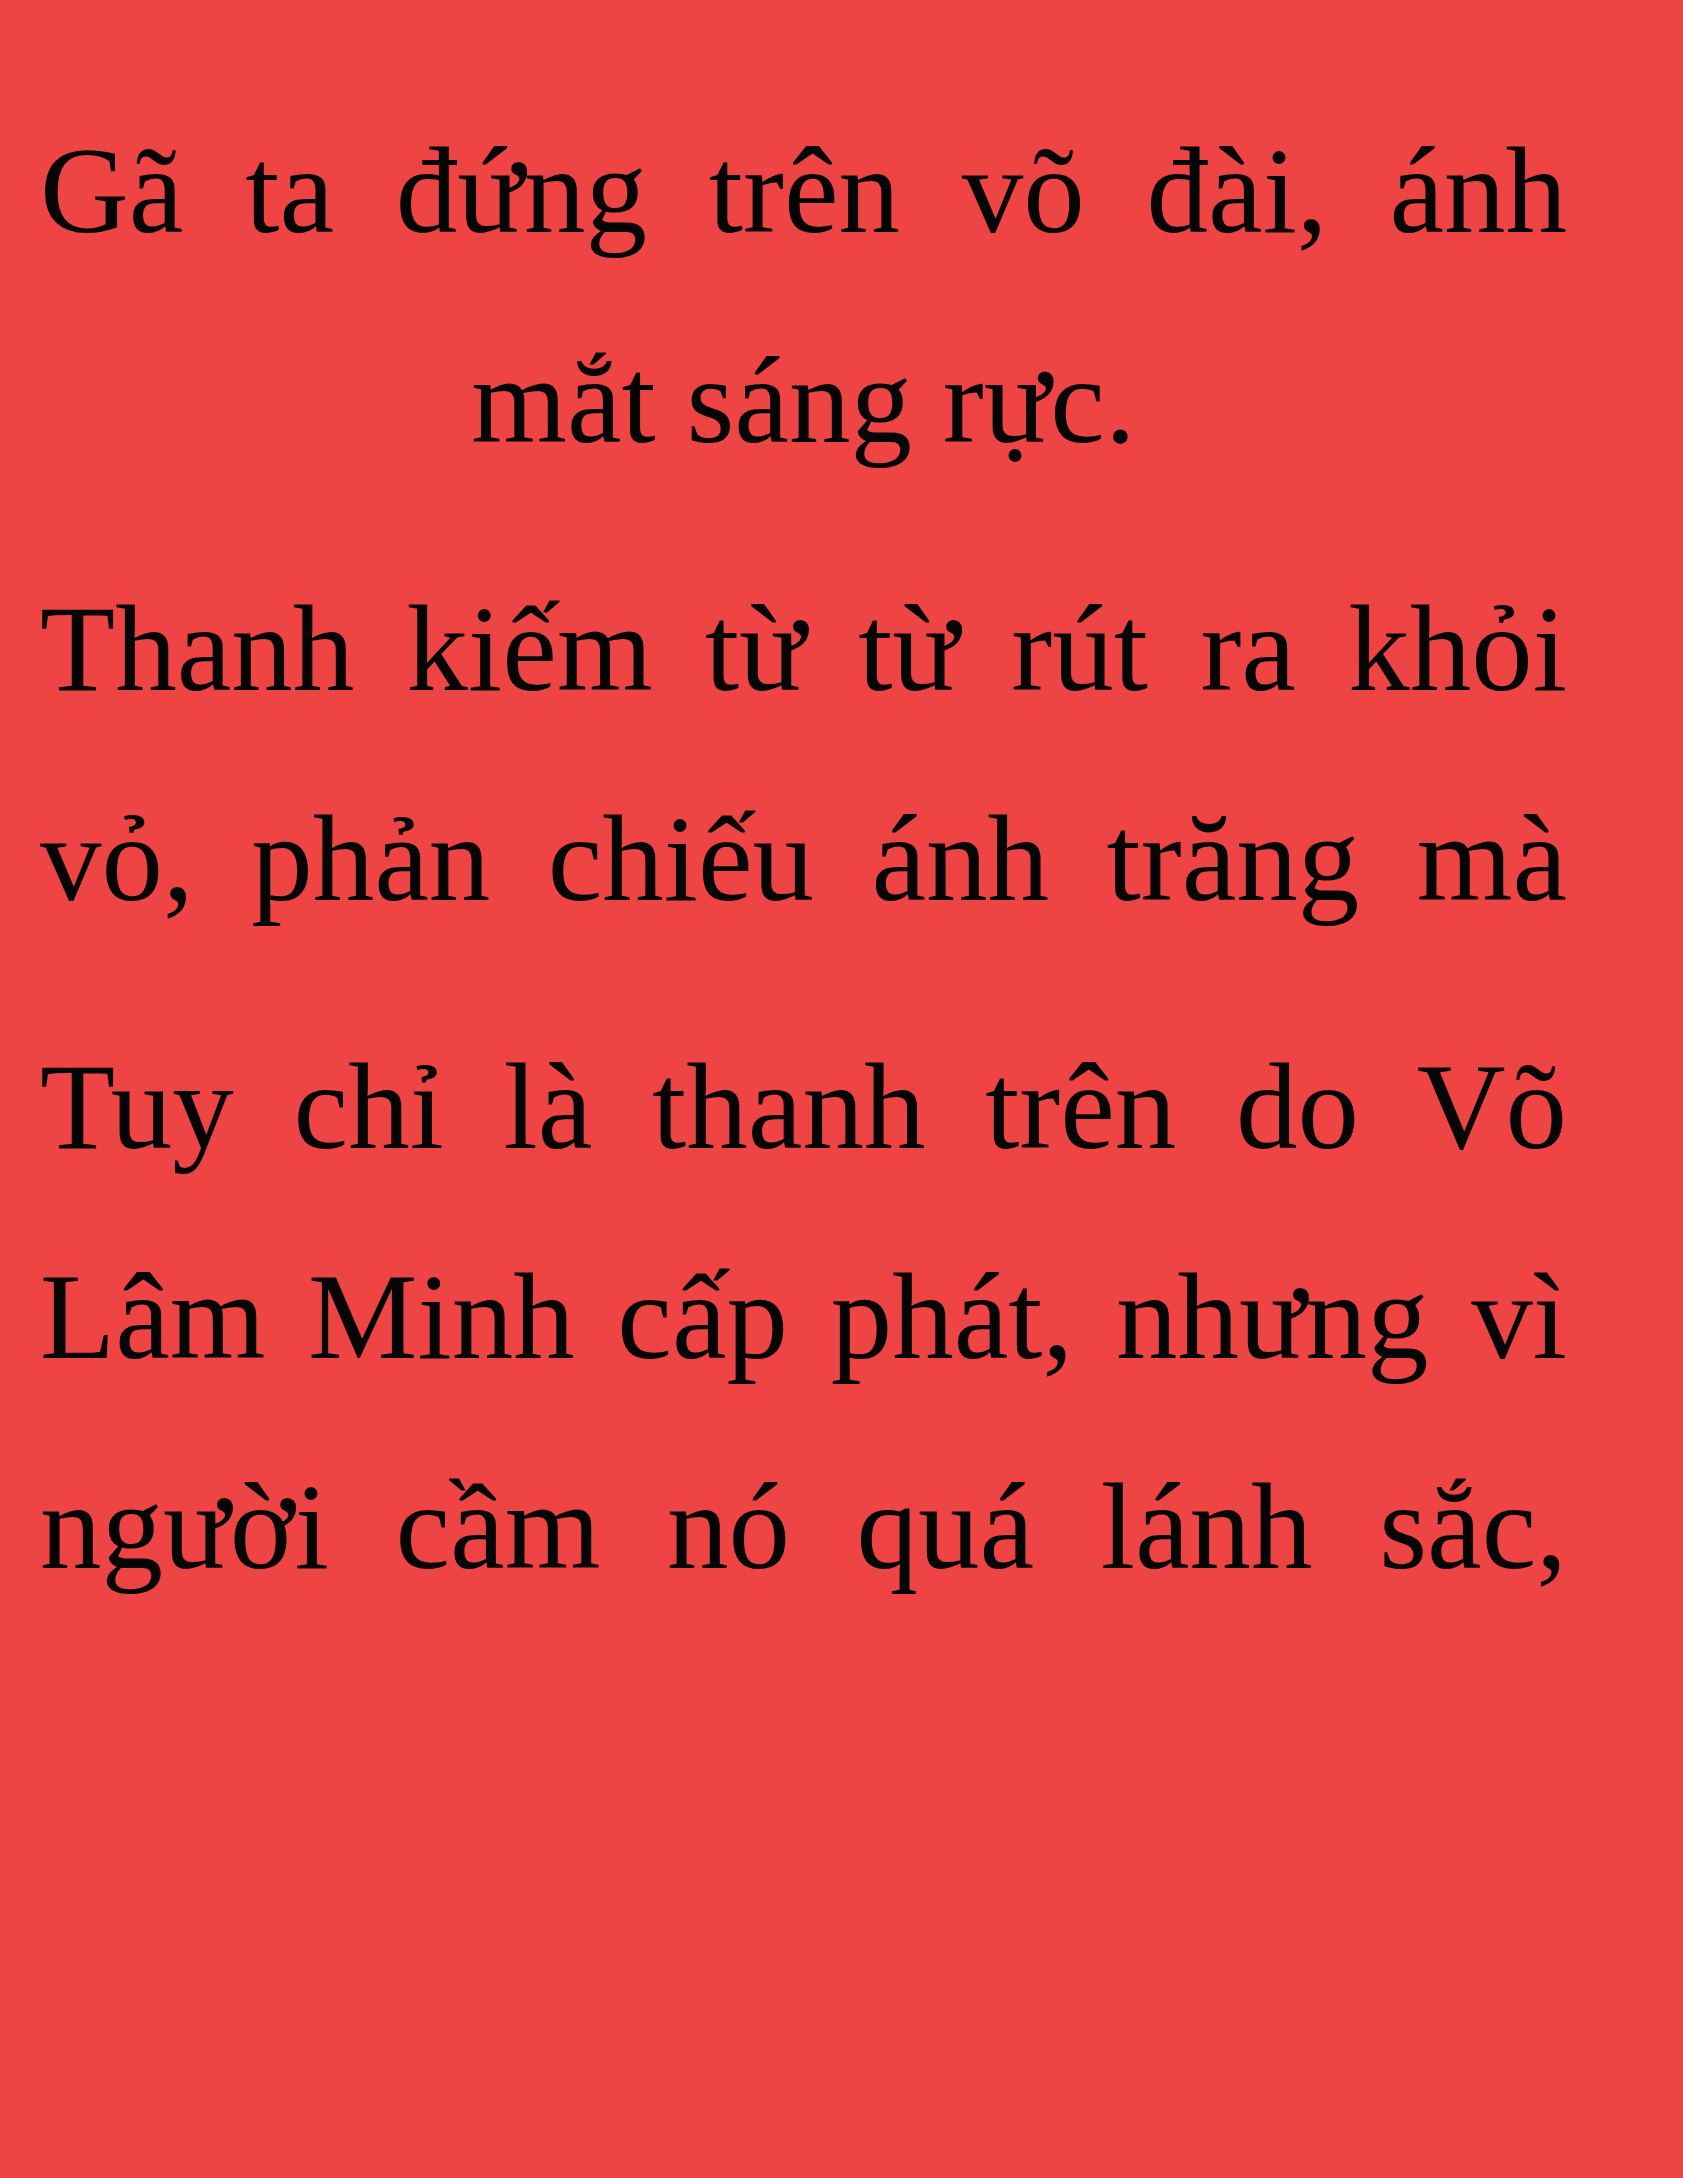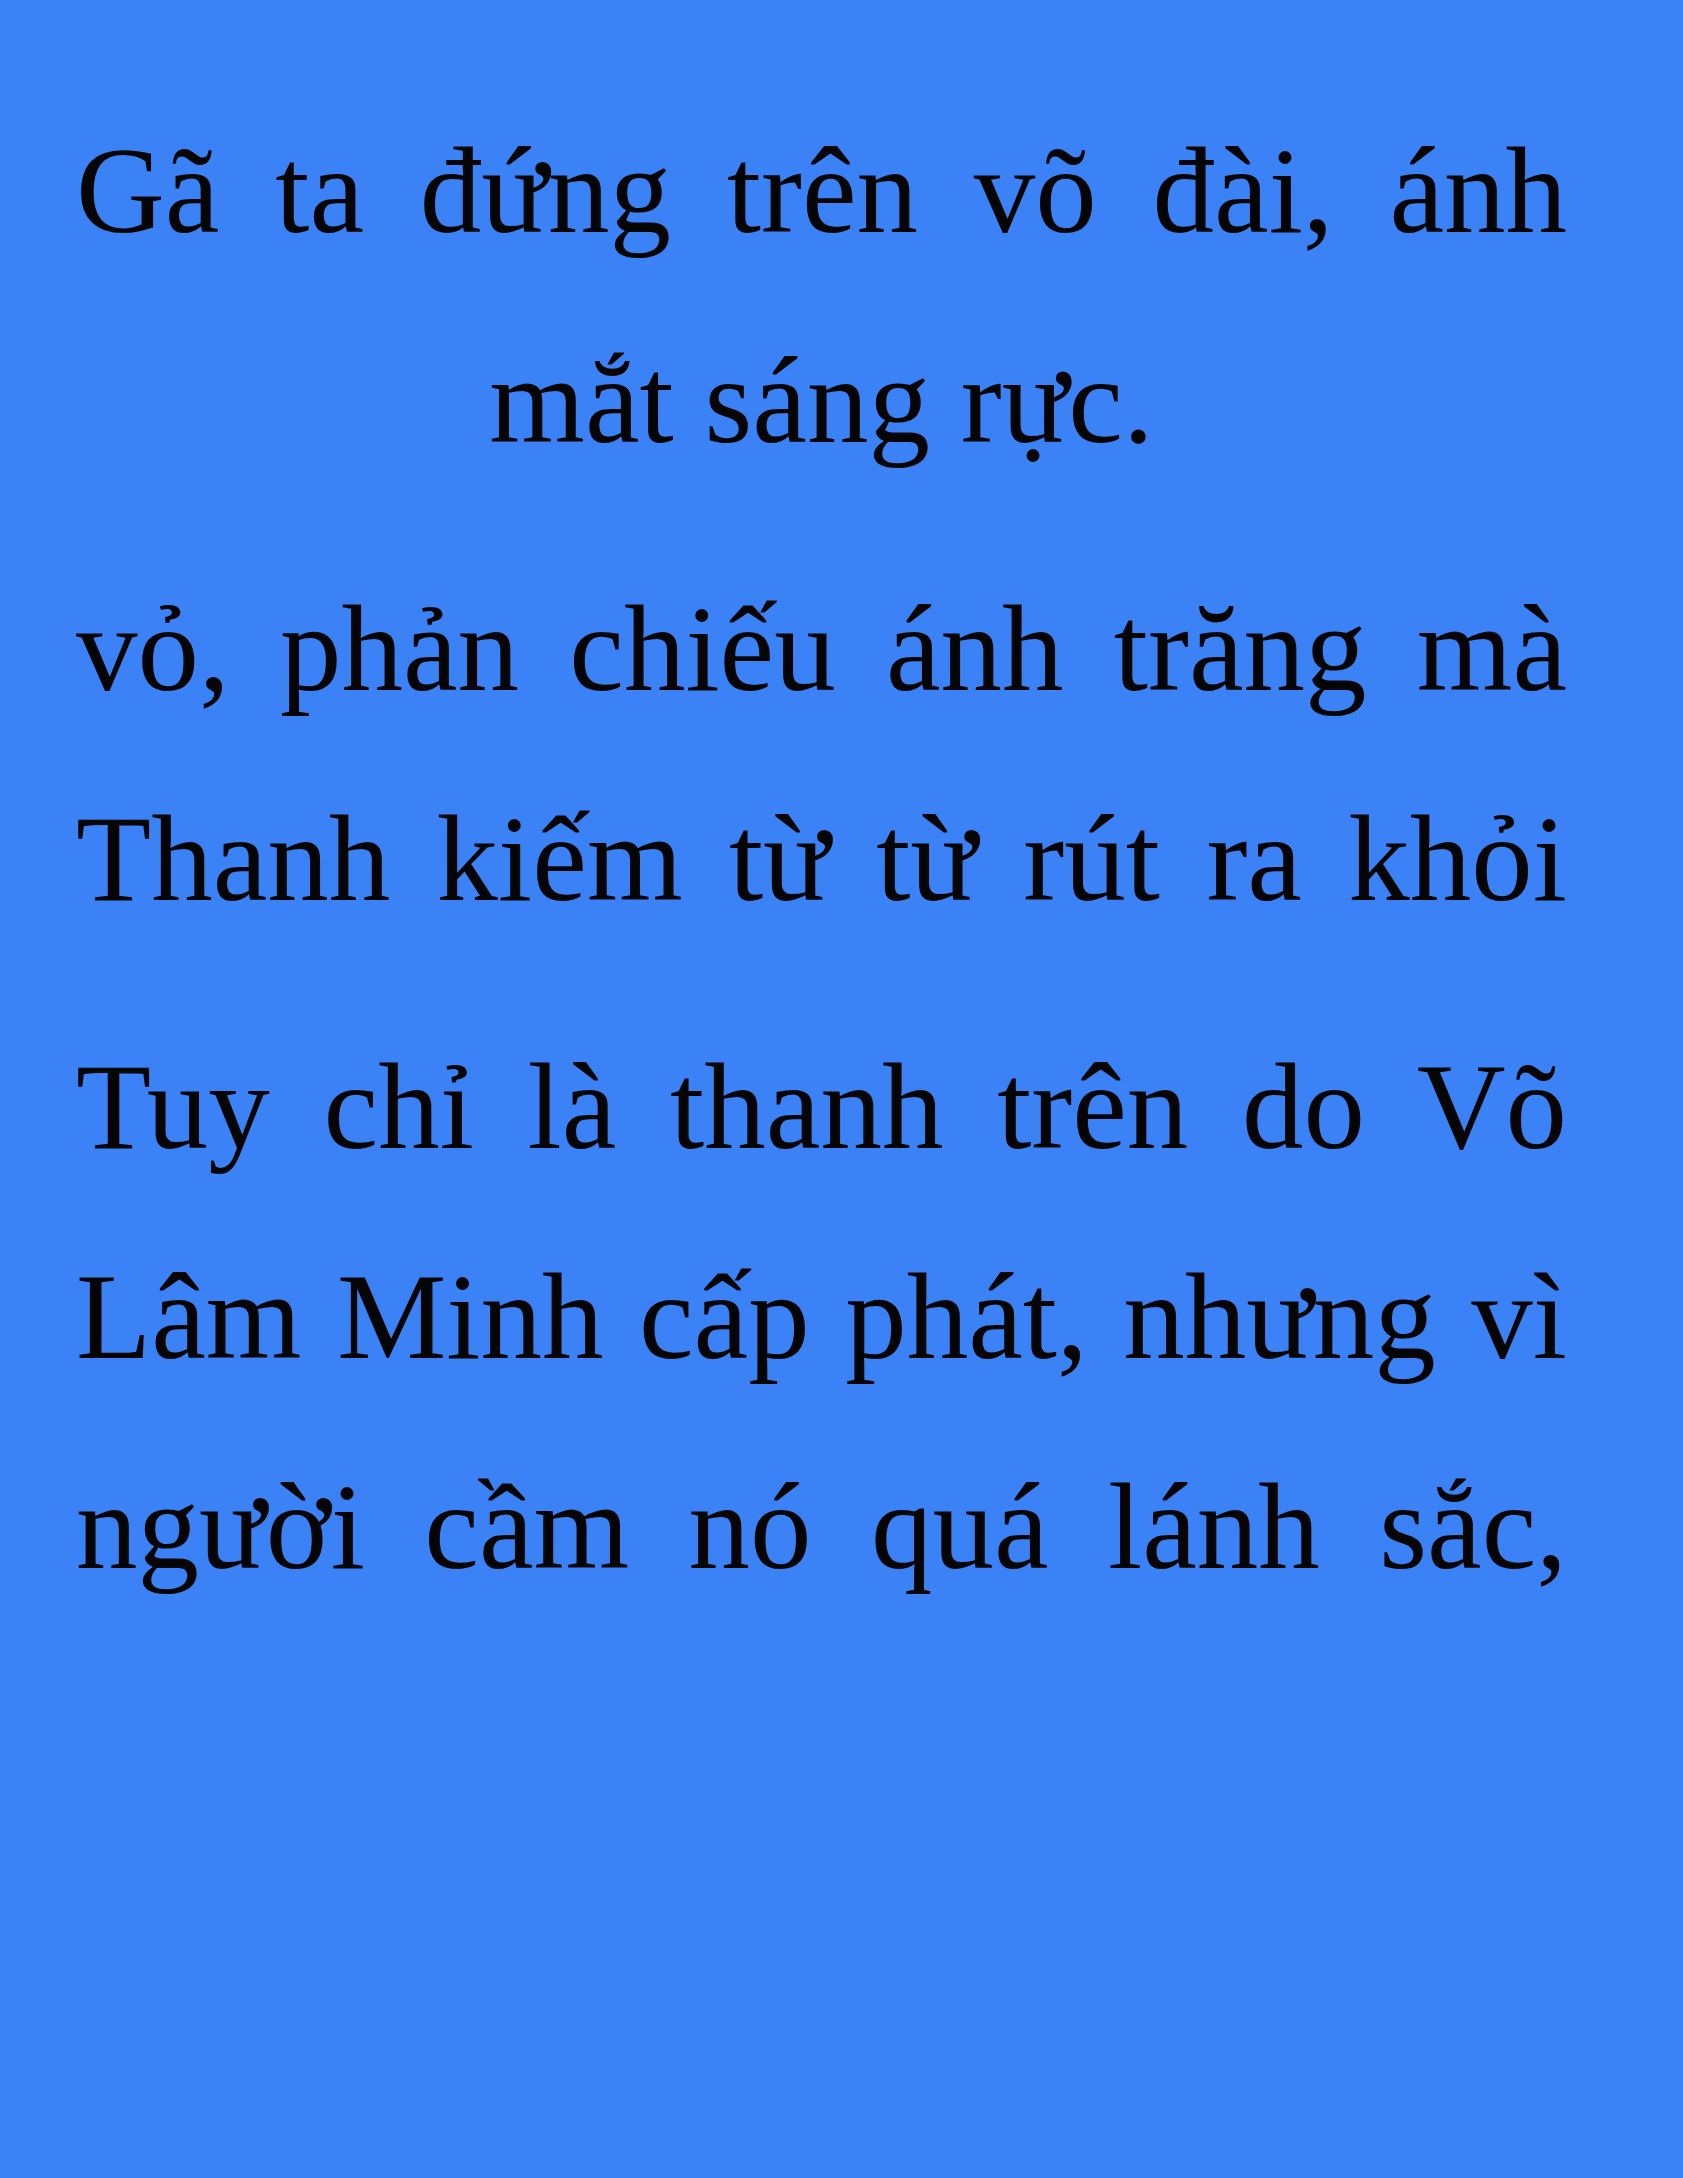--- a/index.html
+++ b/index.html
@@ -6,24 +6,24 @@
     margin: 0;
     padding: 0;
   }
   body {
     background: #ECB090;
   }
   .page {
     position: relative;
     width: 1683px;
     height: 2178px;
-    background: #3b82f6;
+    background: #ef4444;
     overflow: hidden;
     box-sizing: border-box;
-    padding: 86px 116px 0 76px;
+    padding: 86px 116px 0 40px;
     font-family: "Liberation Serif", "DejaVu Serif", serif;
     color: #050505;
   }
   .paragraph {
     margin: 0 0 38px 0;
   }
   .line {
     font-size: 123px;
     line-height: 210px;
     white-space: nowrap;
@@ -38,22 +38,22 @@
 <body>
 
 <div class="page">
 
   <div class="paragraph">
     <div class="line stretch">Gã ta đứng trên võ đài, ánh</div>
     <div class="line">mắt sáng rực.</div>
   </div>
 
   <div class="paragraph">
+    <div class="line stretch">Thanh kiếm từ từ rút ra khỏi</div>
     <div class="line stretch">vỏ, phản chiếu ánh trăng mà</div>
-    <div class="line stretch">Thanh kiếm từ từ rút ra khỏi</div>
   </div>
 
   <div class="paragraph">
     <div class="line stretch">Tuy chỉ là thanh trên do Võ</div>
     <div class="line stretch">Lâm Minh cấp phát, nhưng vì</div>
     <div class="line stretch">người cầm nó quá lánh sắc,</div>
   </div>
 
 </div>
 

